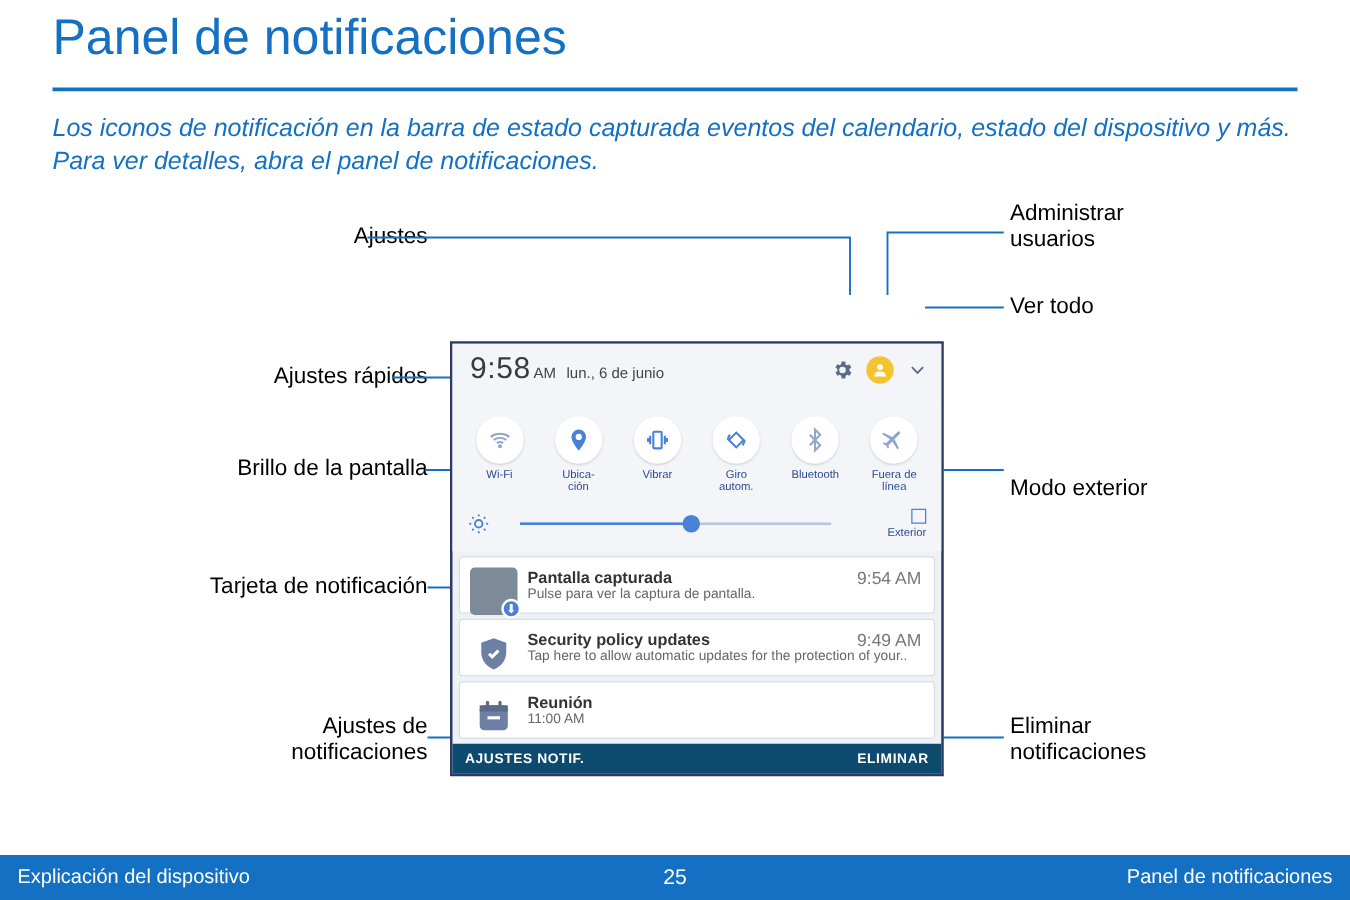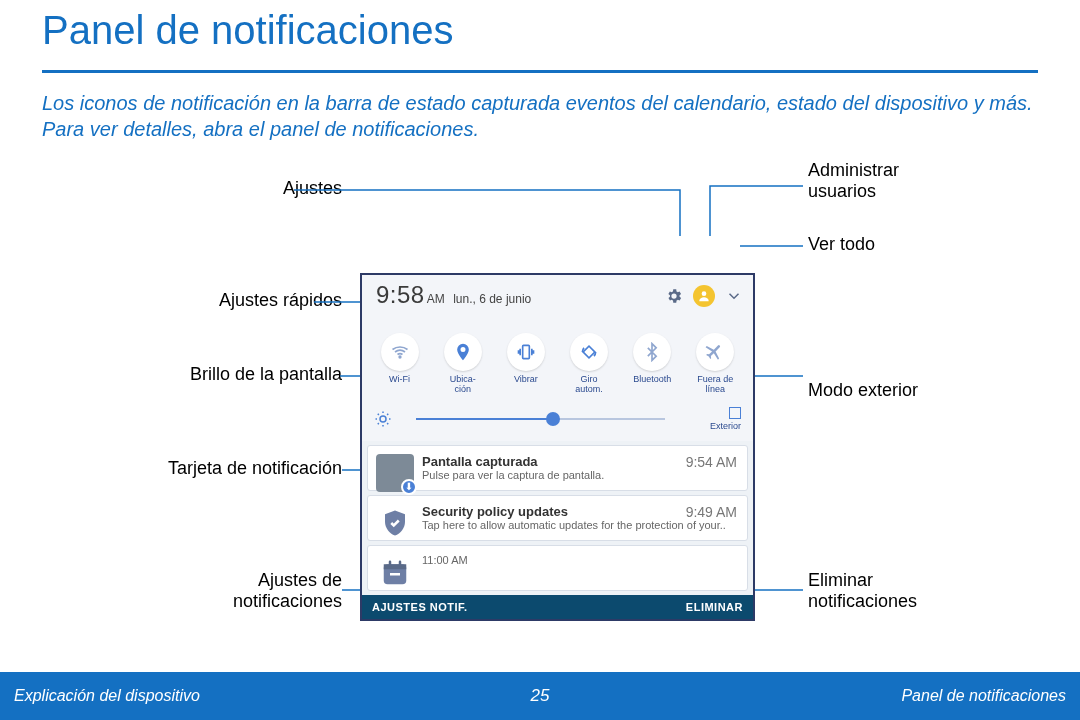--- a/index.html
+++ b/index.html
@@ -41,21 +41,21 @@
   .notif .nbody { font-size:11px; color:#666; }
   .notif .ntime { position:absolute; right:10px; top:8px; font-size:14px; color:#777; }
   .nicon.thumb { background:#7d8a97; }
   .nicon.shield { color:#6e7fa5; }
   .nicon.cal { color:#6e7fa5; }
   .nicon .badge { position:absolute; right:-3px; bottom:-3px; width:16px; height:16px; border-radius:50%; background:#4a80d6; color:#fff; font-size:10px; display:flex; align-items:center; justify-content:center; border:2px solid #fff;}
 
   .panel-footer { display:flex; justify-content:space-between; background:#0c4a6e; color:#fff; font-size:11px; font-weight:700; letter-spacing:0.5px; padding:6px 10px; }
 
   
-  .pgfoot { position:absolute; left:0; right:0; bottom:0; height:48px; background:#1470c2; color:#fff; font-size:16px; display:flex; align-items:center;font-style:italic; }
+  .pgfoot { position:absolute; left:0; right:0; bottom:0; height:36px; background:#1470c2; color:#fff; font-size:16px; display:flex; align-items:center; }
   .pgfoot .l { position:absolute; left:14px; }
   .pgfoot .c { position:absolute; left:50%; transform:translateX(-50%); font-size:17px; }
   .pgfoot .r { position:absolute; right:14px; }
 
   .ico svg { display:block; }
 </style>
 </head>
 <body>
 <div class="page">
 
@@ -226,20 +226,21 @@
   <div class="notif">
     <div class="nicon cal ico">
           <svg width="30" height="30" viewBox="0 0 24 24" fill="#6e7fa5">
             <rect x="3" y="5" width="18" height="16" rx="3"></rect>
             <rect x="3" y="5" width="18" height="4" fill="#5a6a88"></rect>
             <rect x="7" y="2" width="2" height="5" rx="1" fill="#5a6a88"></rect>
             <rect x="15" y="2" width="2" height="5" rx="1" fill="#5a6a88"></rect>
             <rect x="8" y="12" width="8" height="2" fill="#fff"></rect>
           </svg>
         </div>
+    <div class="ntitle">Reunión</div>
     <div class="nbody">11:00 AM</div>
     <div class="ntime"></div>
   </div>
 
   <div class="panel-footer">
     <span>AJUSTES NOTIF.</span>
     <span>ELIMINAR</span>
   </div>
 </div>
 

